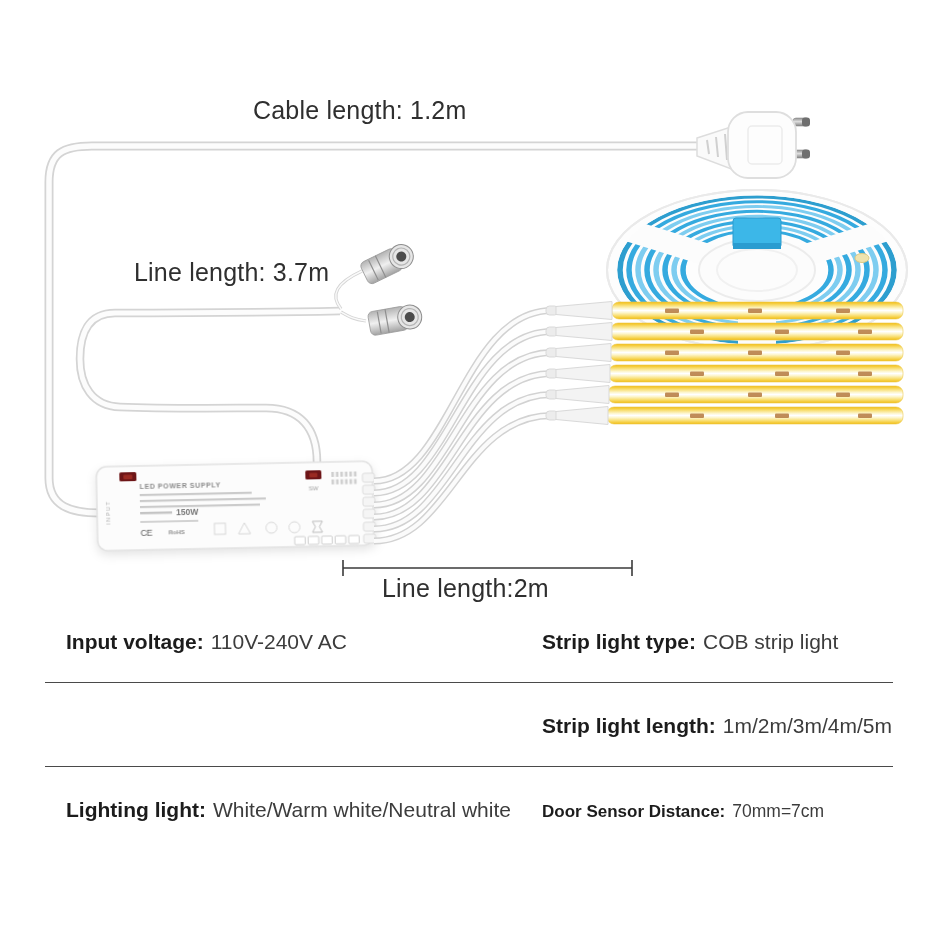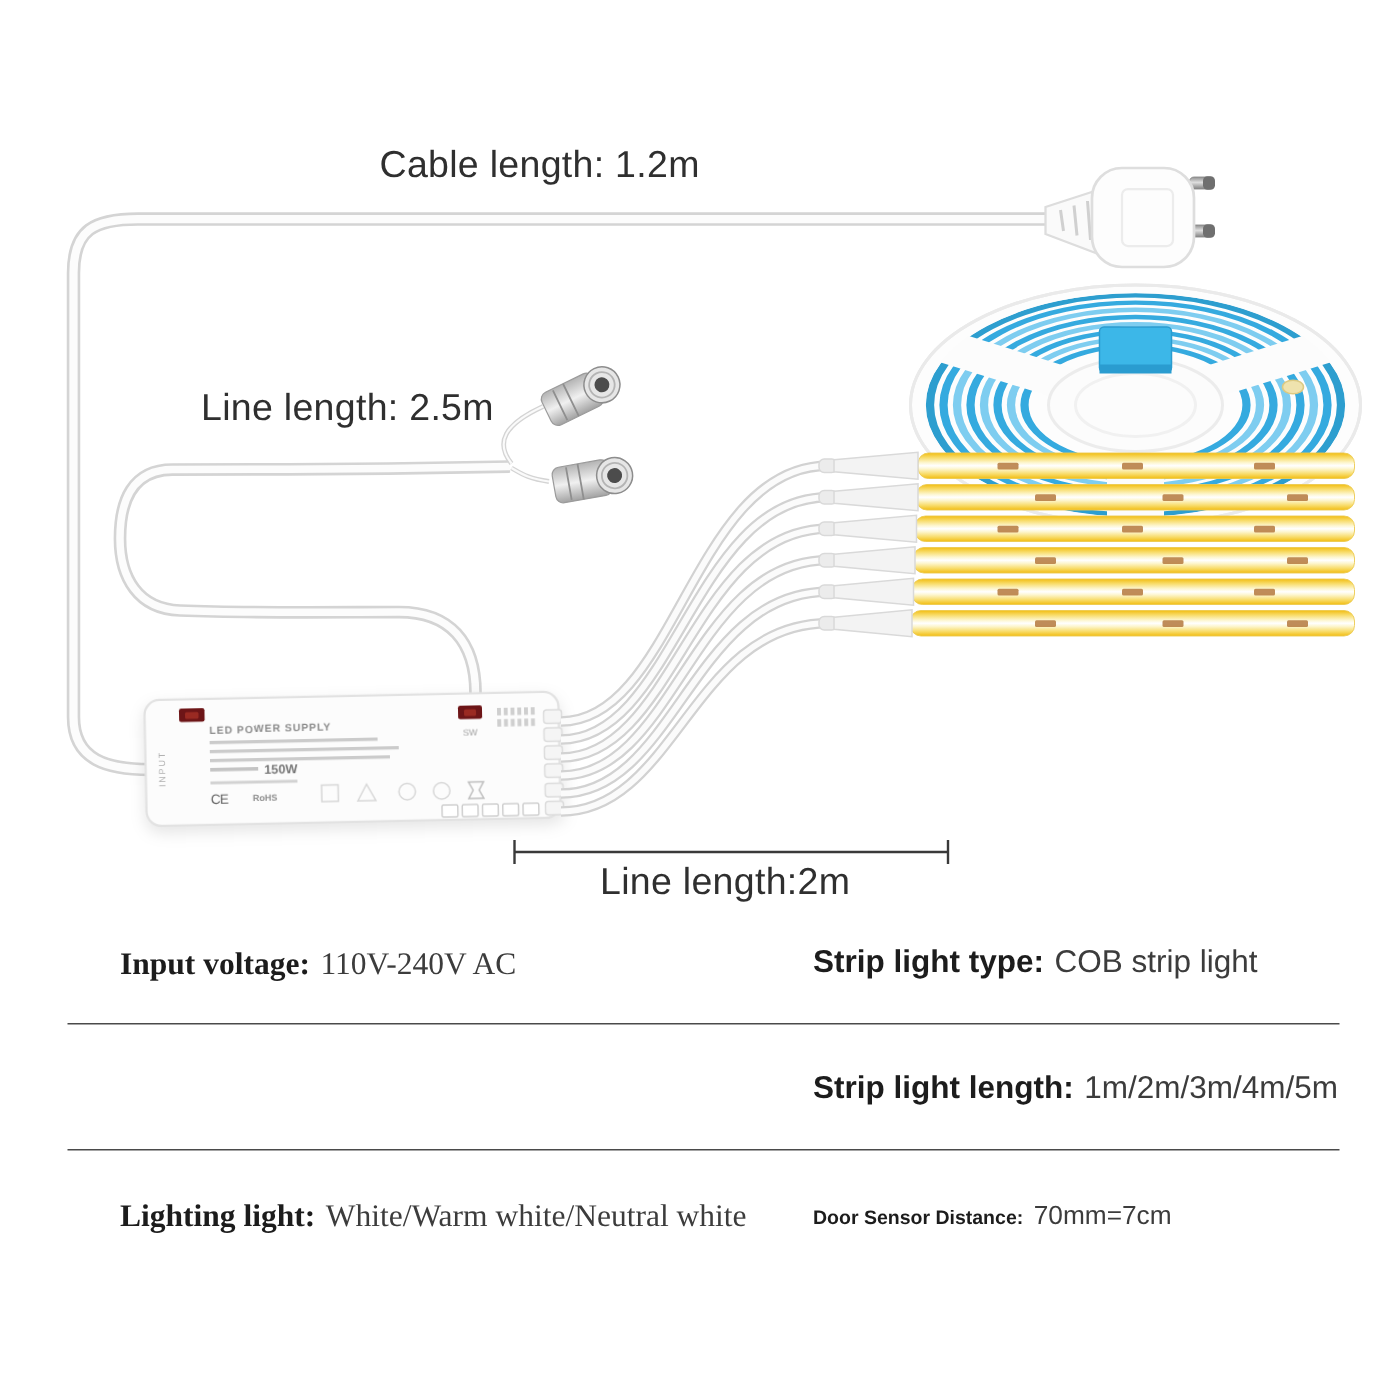--- a/index.html
+++ b/index.html
@@ -4,29 +4,29 @@
 <style>
   html,body{margin:0;padding:0;background:#fff;}
   .stage{
     position:relative;width:930px;height:930px;background:#fff;overflow:hidden;
     font-family:"Liberation Sans","DejaVu Sans",sans-serif;color:#2f2f2f;
   }
   .art{position:absolute;left:0;top:0;width:930px;height:930px;}
   .ann{position:absolute;font-size:25px;color:#2f2f2f;white-space:nowrap;letter-spacing:.2px;}
   .ann-cable{left:253px;top:96px;}
   .ann-line25{left:134px;top:258px;}
-  .ann-line2{left:400px;top:574px;}
+  .ann-line2{left:382px;top:574px;}
   .specs{position:absolute;left:0;top:612px;width:930px;}
   .spec-row{position:absolute;left:0;width:930px;height:40px;}
   .row-0{top:18px;} .row-1{top:102px;} .row-2{top:186px;}
   .cell{position:absolute;top:0;white-space:nowrap;font-size:21px;}
-  .cell-left{left:80px;font-family:Liberation Serif, serif;} .cell-right{left:542px;}
+  .cell-left{left:66px;} .cell-right{left:542px;}
   .spec-label{font-weight:bold;color:#1c1c1c;}
   .spec-value{color:#3c3c3c;margin-left:7px;}
-  .small .spec-label{font-size:13px;}
+  .small .spec-label{font-size:17px;}
   .small .spec-value{font-size:17.5px;}
   .divider{position:absolute;left:45px;width:848px;height:0;border-top:1.4px solid #4a4a4a;}
   .div-0{top:70px;} .div-1{top:154px;}
 </style>
 </head>
 <body>
 
 <div class="stage">
 
   <svg class="art" viewBox="0 0 930 930">
@@ -239,21 +239,21 @@
     </g>
 
     <g stroke="#3a3a3a" stroke-width="1.6">
       <line x1="343" y1="560" x2="343" y2="576"></line>
       <line x1="343" y1="568" x2="632" y2="568"></line>
       <line x1="632" y1="560" x2="632" y2="576"></line>
     </g>
   </svg>
 
   <div class="ann ann-cable">Cable length: 1.2m</div>
-  <div class="ann ann-line25">Line length: 2.5m</div>
+  <div class="ann ann-line25">Line length: 3.7m</div>
   <div class="ann ann-line2">Line length:2m</div>
 
   <div class="specs">
     <div class="spec-row row-0">
       <div class="cell cell-left">
         <span class="spec-label">Input voltage:</span><span class="spec-value">110V-240V AC</span>
       </div>
       <div class="cell cell-right">
         <span class="spec-label">Strip light type:</span><span class="spec-value">COB strip light</span>
       </div>

